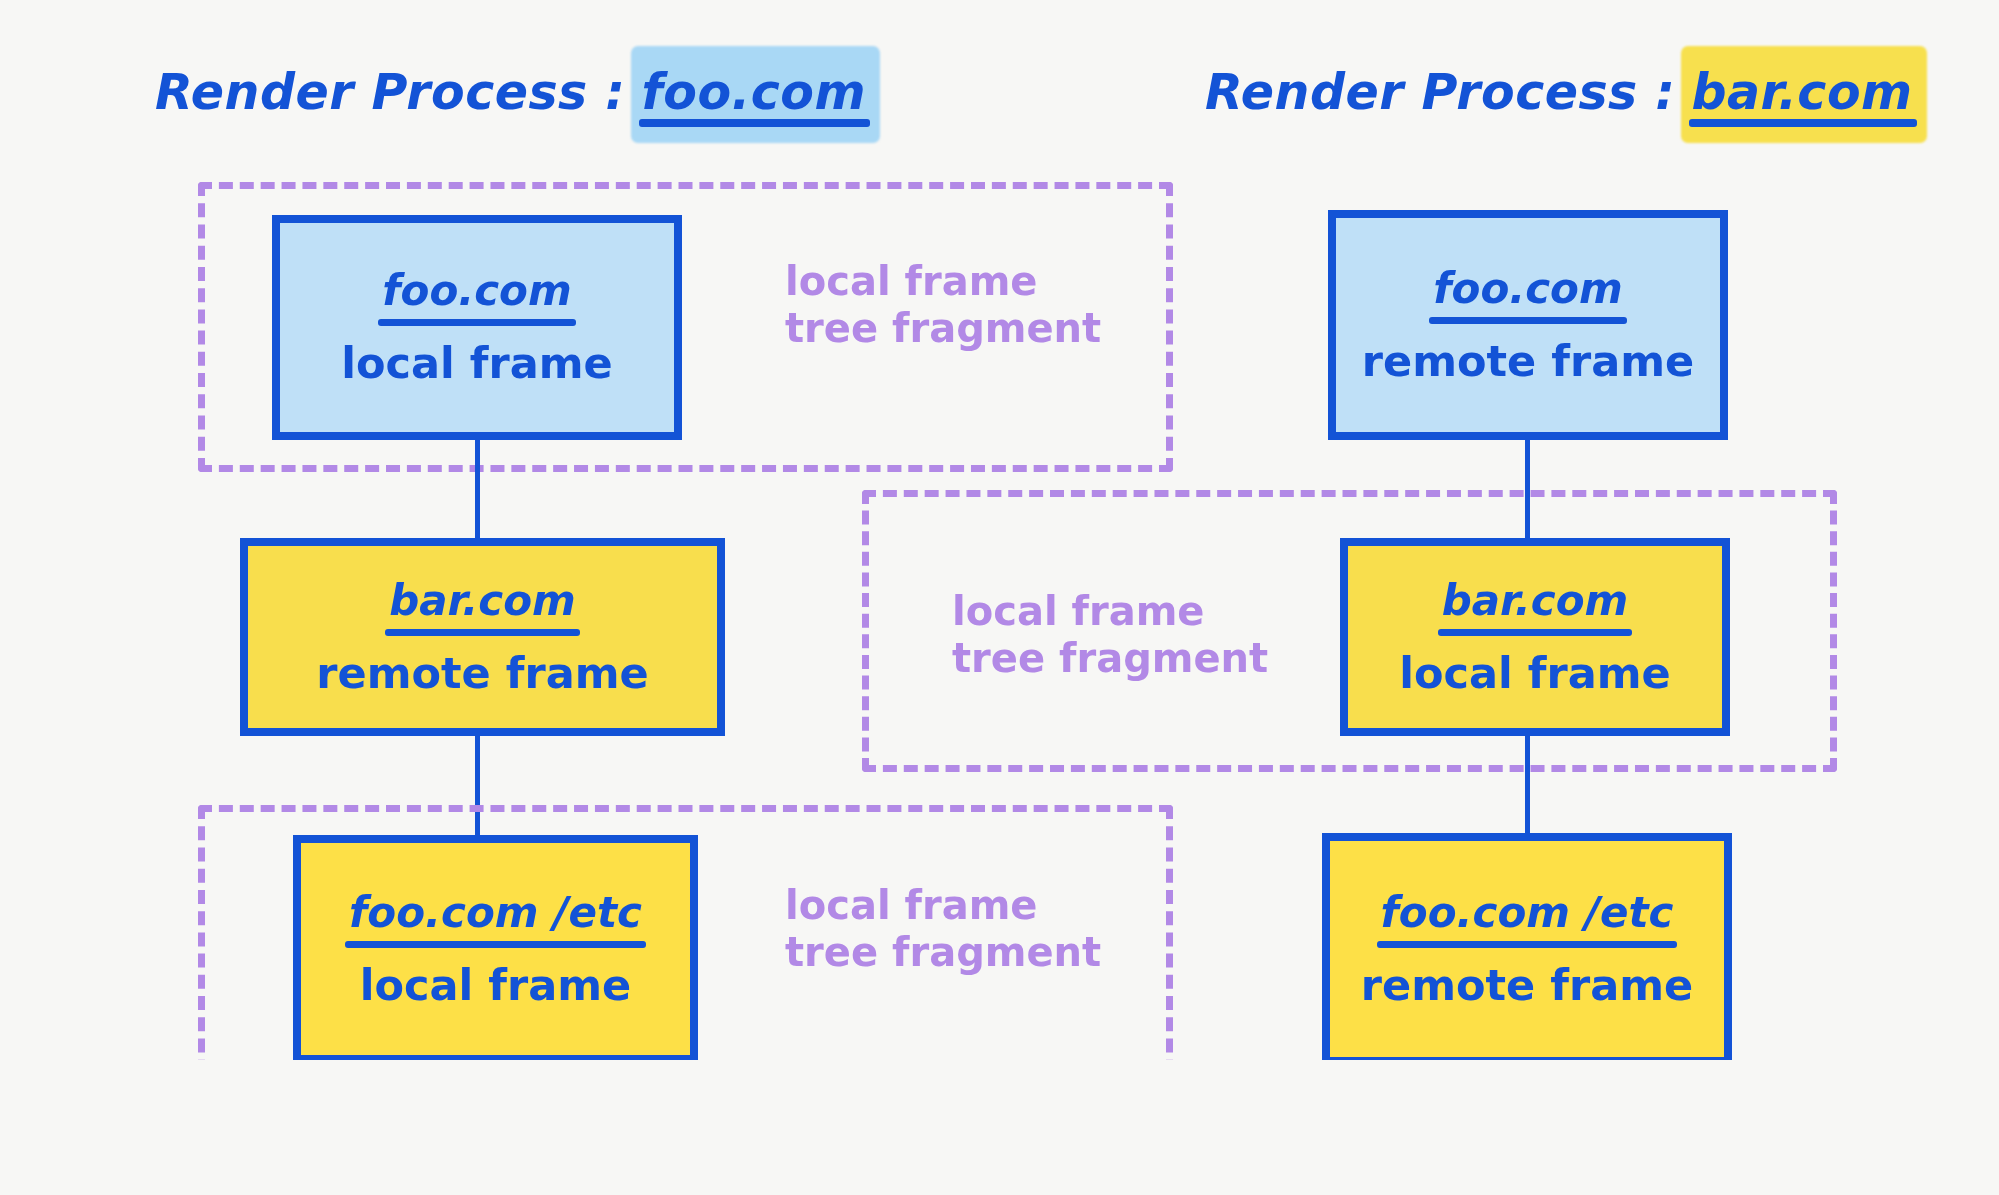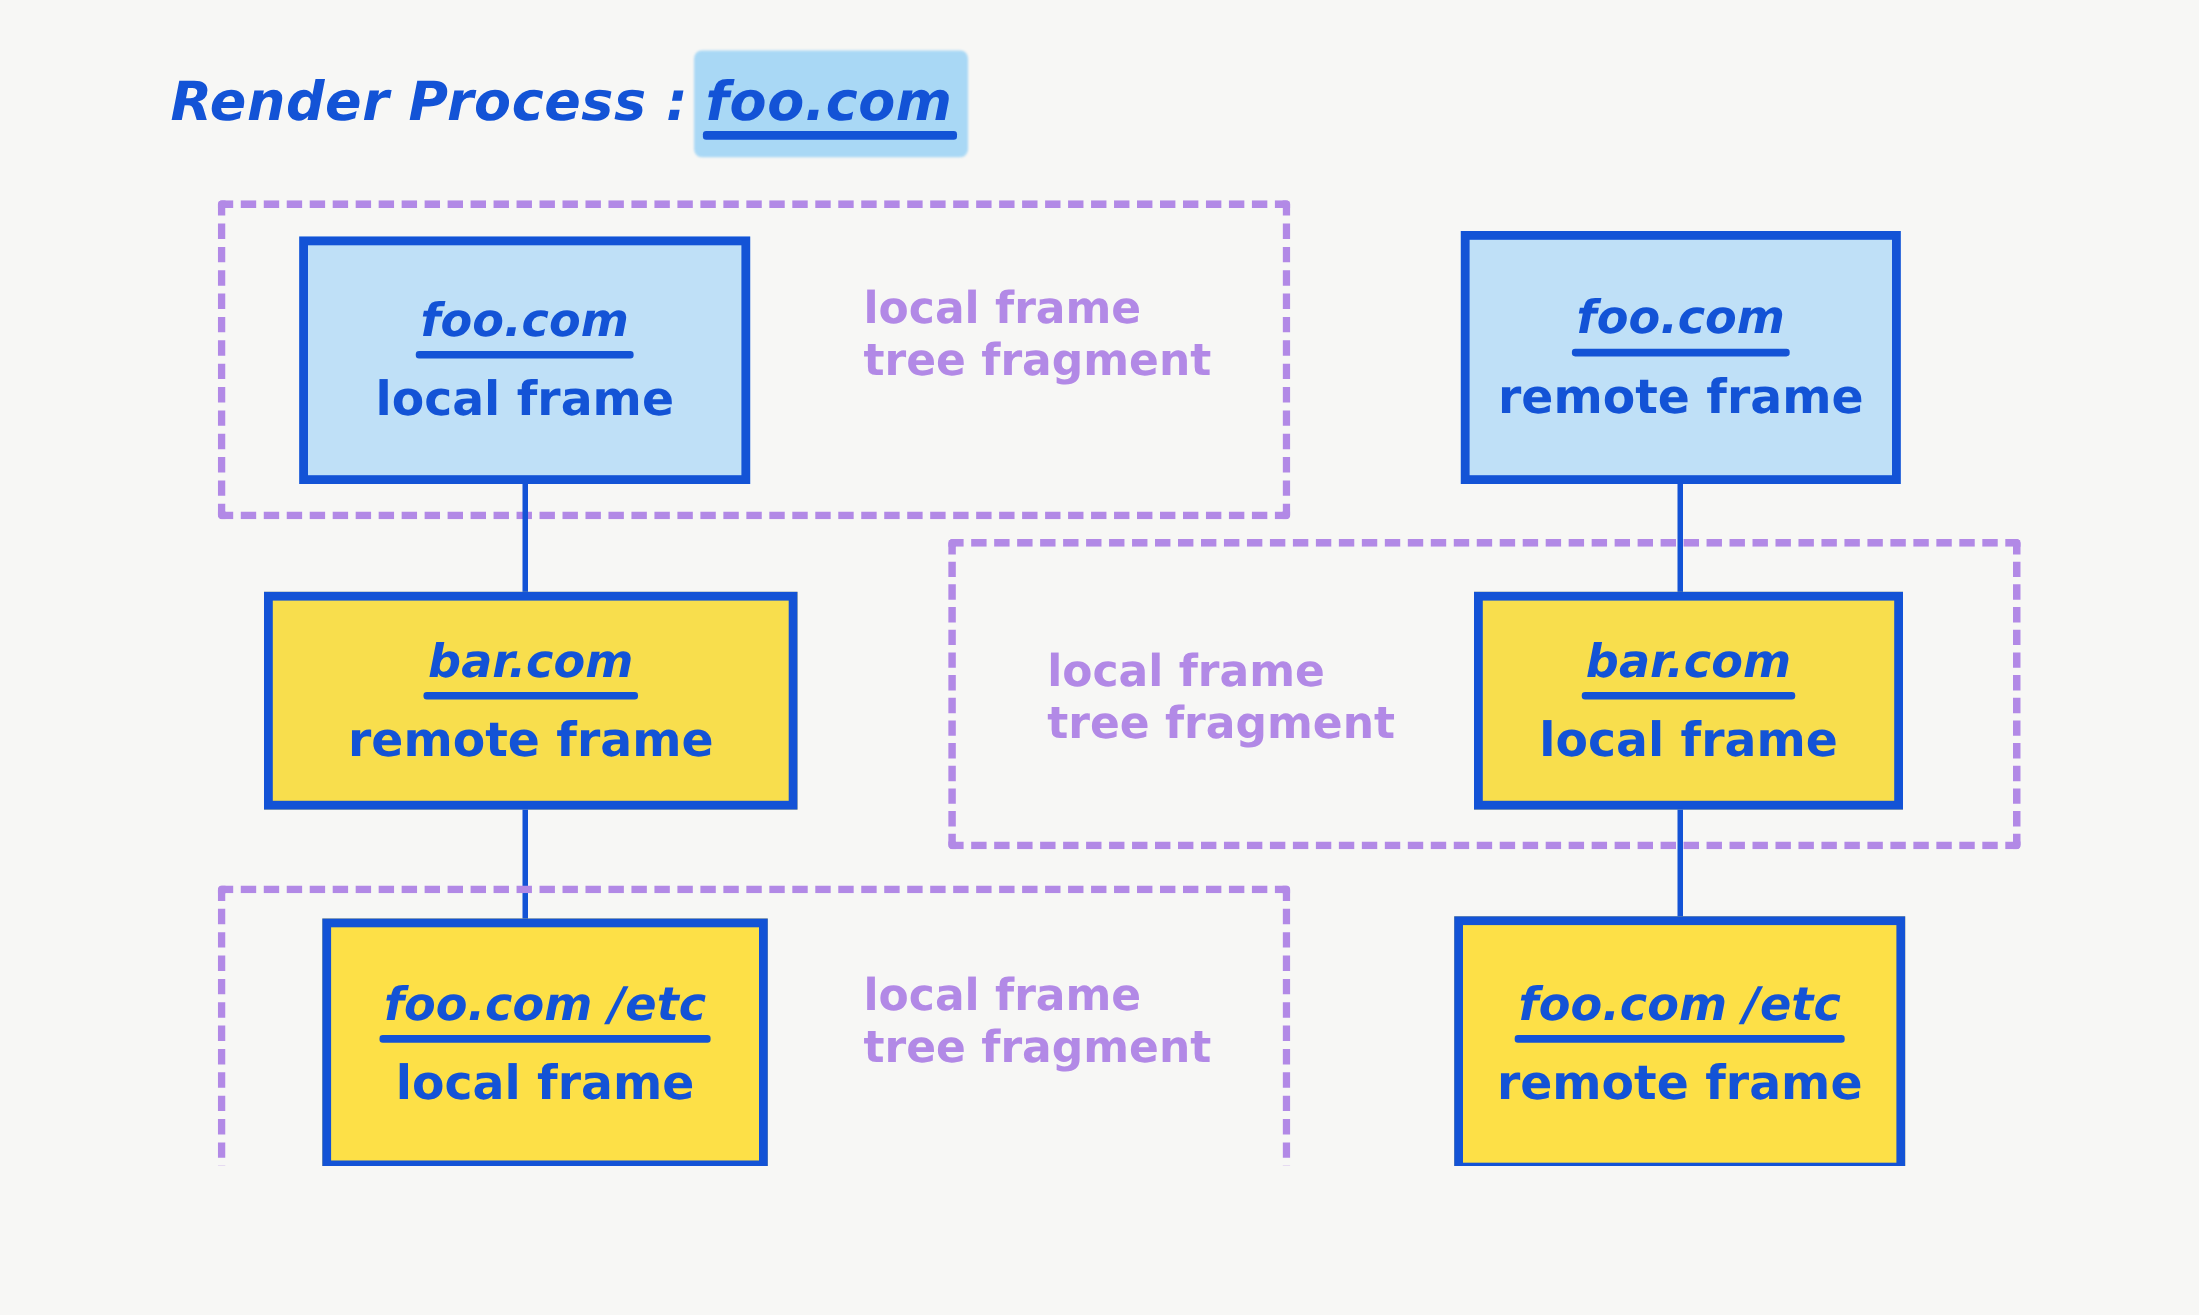--- a/index.html
+++ b/index.html
@@ -137,20 +137,27 @@
 <div id="canvas">
 
   <div class="proc-title" style="left:155px; top:62px;">
     <span class="lbl">Render Process :</span><span class="host">
       <span class="hl" style="background:#a9d8f5;"></span>
       <span class="txt">foo.com</span>
       <span class="ul"></span>
     </span>
   </div>
 
+  <div class="proc-title" style="left:1205px; top:62px;">
+    <span class="lbl">Render Process :</span><span class="host">
+      <span class="hl" style="background:#f7e04e;"></span>
+      <span class="txt">bar.com</span>
+      <span class="ul"></span>
+    </span>
+  </div>
 
   <div class="fragment" style="left:198px; top:182px; width:975px; height:290px;"></div>
 
   <div class="frag-caption" style="left:785px; top:258px;">
     <div>local frame</div>
     <div>tree fragment</div>
   </div>
 
   <div class="frame-box blue" style="left:272px; top:215px; width:410px; height:225px;">
     <div class="frame-host">

